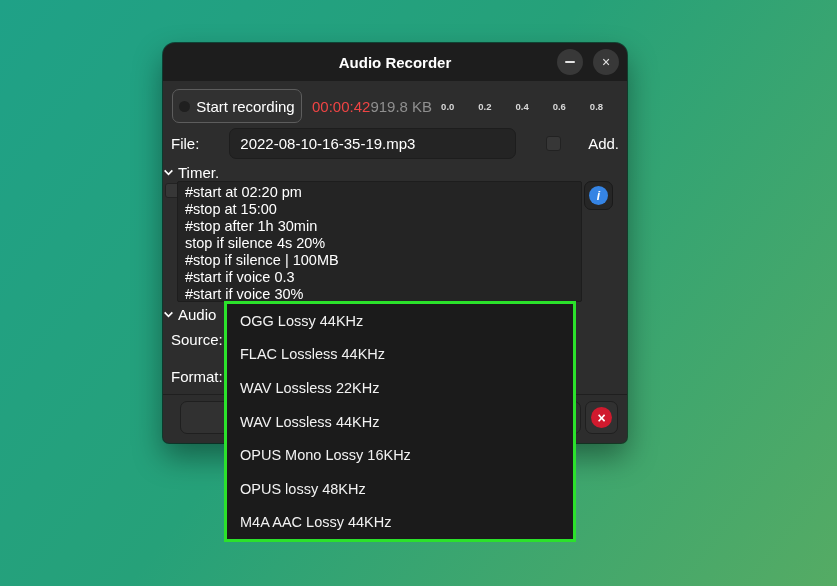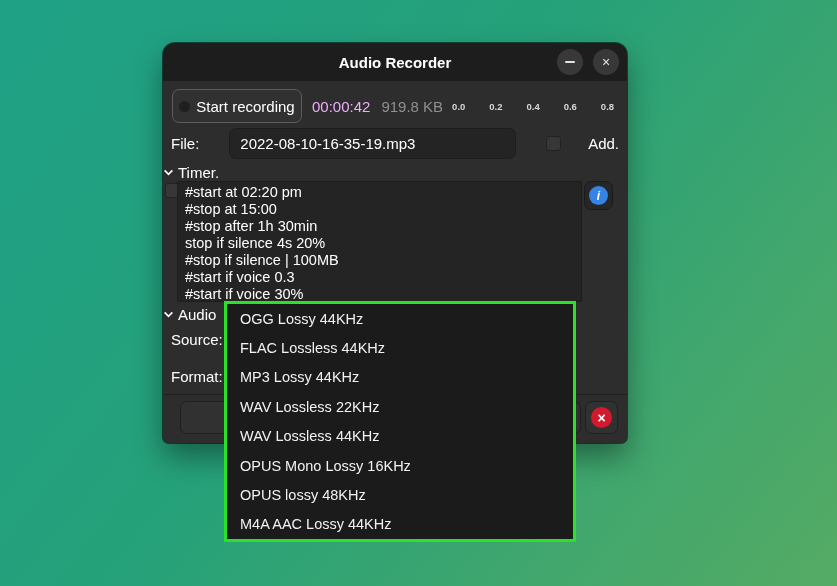--- a/index.html
+++ b/index.html
@@ -37,22 +37,22 @@
   .toolbar {
     position:absolute; left:9px; right:8px; top:46px; height:34px;
     display:flex; align-items:center;text-align:center;
   }
   .rec-btn {
     width:130px; height:34px; background:#313131; border:1px solid #5d5d5d;
     border-radius:7px; display:flex; align-items:center; justify-content:center;
     gap:6px; font-size:15px; color:#fff;
   }
   .rec-dot { width:11px; height:11px; border-radius:50%; background:#1f1f1f; flex:none; }
-  .elapsed { margin-left:10px; color:#f0abfc; font-size:15px; }
-  .rec-size { margin-left:11px; color:#8f8f8f; font-size:15px; }
+  .elapsed { margin-left:10px; color:#ef4444; font-size:15px; }
+  .rec-size { color:#8f8f8f; font-size:15px; }
   .meter { margin-left:9px; width:162px; display:flex; justify-content:space-between; }
   .meter span { font-size:9.5px; color:#d8d8d8; font-weight:bold; }
 
   
   .file-row {
     position:absolute; left:8px; right:8px; top:85px; height:31px;
     display:flex; align-items:center;gap:21px;
   }
   .lbl { font-size:15px; color:#fff; }
   .file-input {
@@ -226,21 +226,20 @@
       <div class="btm-btn btm-quit">
         <div class="quit-circle">×</div>
       </div>
     </div>
 
   </div>
 
   <div class="format-menu">
     <div class="menu-item">OGG Lossy 44KHz</div>
     <div class="menu-item">FLAC Lossless 44KHz</div>
-    <div class="menu-item">MP3 Lossy 44KHz</div>
     <div class="menu-item">WAV Lossless 22KHz</div>
     <div class="menu-item">WAV Lossless 44KHz</div>
     <div class="menu-item">OPUS Mono Lossy 16KHz</div>
     <div class="menu-item">OPUS lossy 48KHz</div>
     <div class="menu-item">M4A AAC Lossy 44KHz</div>
   </div>
 
 </div>
 
 </body></html>

